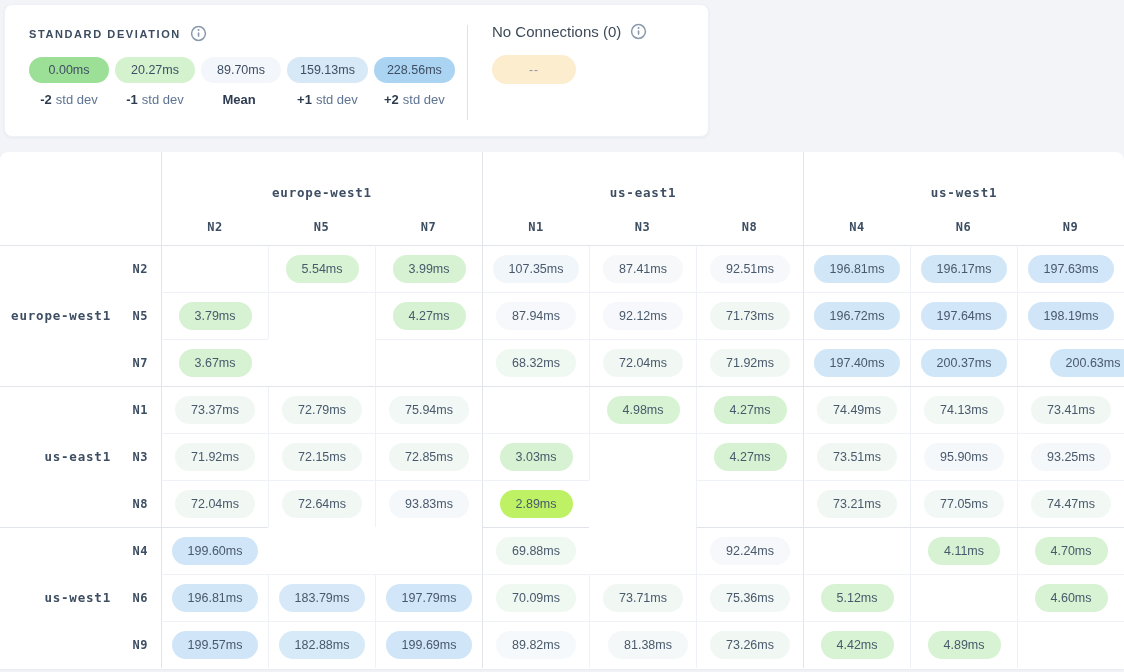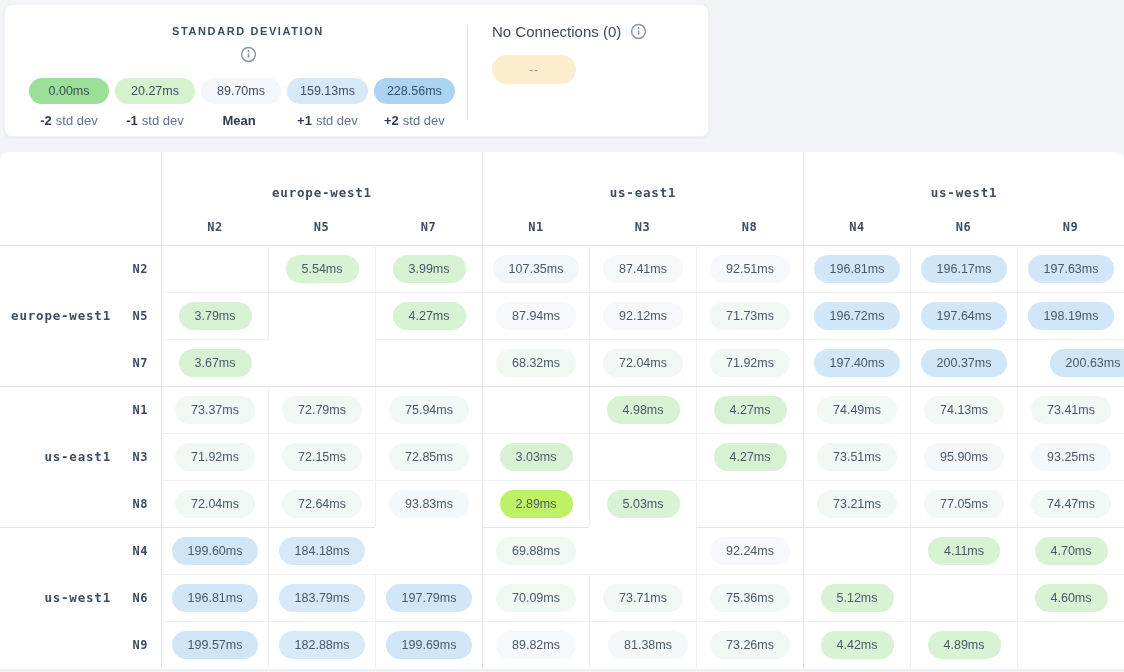--- a/index.html
+++ b/index.html
@@ -10,21 +10,21 @@
     -webkit-font-smoothing:antialiased;
   }
   
   .legend-card{
     position:absolute;left:4px;top:4px;width:705px;height:133px;
     background:#ffffff;border:1px solid #eef1f5;border-radius:8px;
     box-shadow:0 1px 3px rgba(25,39,70,.05);
     display:flex;box-sizing:border-box;
   }
   .legend-left{width:462px;padding:20px 0 0 24px;box-sizing:border-box;}
-  .legend-title-row{display:flex;align-items:center;gap:9px;flex-direction:column;}
+  .legend-title-row{display:flex;align-items:center;gap:9px;}
   .legend-title{
     font-size:11px;font-weight:bold;letter-spacing:1.6px;color:#3c4c60;
   }
   .info-icon{display:inline-flex;width:17px;height:17px;color:#8a98ad;cursor:pointer;}
   .info-icon svg{width:100%;height:100%;}
   .legend-items{display:flex;gap:6px;margin-top:15px;}
   .legend-item{display:flex;flex-direction:column;align-items:center;gap:9px;}
   .legend-pill{
     min-width:54px;text-align:center;padding:6px 13px;border-radius:15px;
     font-size:12.5px;color:#3e4f63;white-space:nowrap;
@@ -296,42 +296,36 @@
       </div>
       <div class="cell bL bT" style="grid-area: 8 / 3;">
         <span class="pill" style="background: rgb(241, 248, 244);">72.64ms</span>
       </div>
       <div class="cell bL bT" style="grid-area: 8 / 4;">
         <span class="pill" style="background: rgb(245, 248, 251);">93.83ms</span>
       </div>
       <div class="cell bLd bT" style="grid-area: 8 / 5;">
         <span class="pill" style="background: #bef264;">2.89ms</span>
       </div>
-      <div class="cell bL bT" style="grid-area: 8 / 6;">
-        <span class="pill" style="background: rgb(216, 243, 211);">5.03ms</span>
-      </div>
       <div class="cell bL bT" style="grid-area: 8 / 7;"></div>
       <div class="cell bLd bT" style="grid-area: 8 / 8;">
         <span class="pill" style="background: rgb(241, 248, 244);">73.21ms</span>
       </div>
       <div class="cell bL bT" style="grid-area: 8 / 9;">
         <span class="pill" style="background: rgb(242, 248, 246);">77.05ms</span>
       </div>
       <div class="cell bL bT" style="grid-area: 8 / 10;">
         <span class="pill" style="background: rgb(242, 248, 244);">74.47ms</span>
       </div>
       <div class="rowlab bTd" style="grid-area: 9 / 1;">
         <span class="region mono"></span>
         <span class="node mono">N4</span>
       </div>
       <div class="cell bLd bTd" style="grid-area: 9 / 2;">
         <span class="pill" style="background: rgb(208, 230, 248);">199.60ms</span>
-      </div>
-      <div class="cell bL bTd" style="grid-area: 9 / 3;">
-        <span class="pill" style="background: rgb(215, 233, 248);">184.18ms</span>
       </div>
       <div class="cell bLd bTd" style="grid-area: 9 / 5;">
         <span class="pill" style="background: rgb(240, 248, 242);">69.88ms</span>
       </div>
       <div class="cell bL bTd" style="grid-area: 9 / 7;">
         <span class="pill" style="background: rgb(246, 248, 251);">92.24ms</span>
       </div>
       <div class="cell bLd bTd" style="grid-area: 9 / 8;"></div>
       <div class="cell bL bTd" style="grid-area: 9 / 9;">
         <span class="pill" style="background: rgb(215, 242, 211);">4.11ms</span>

